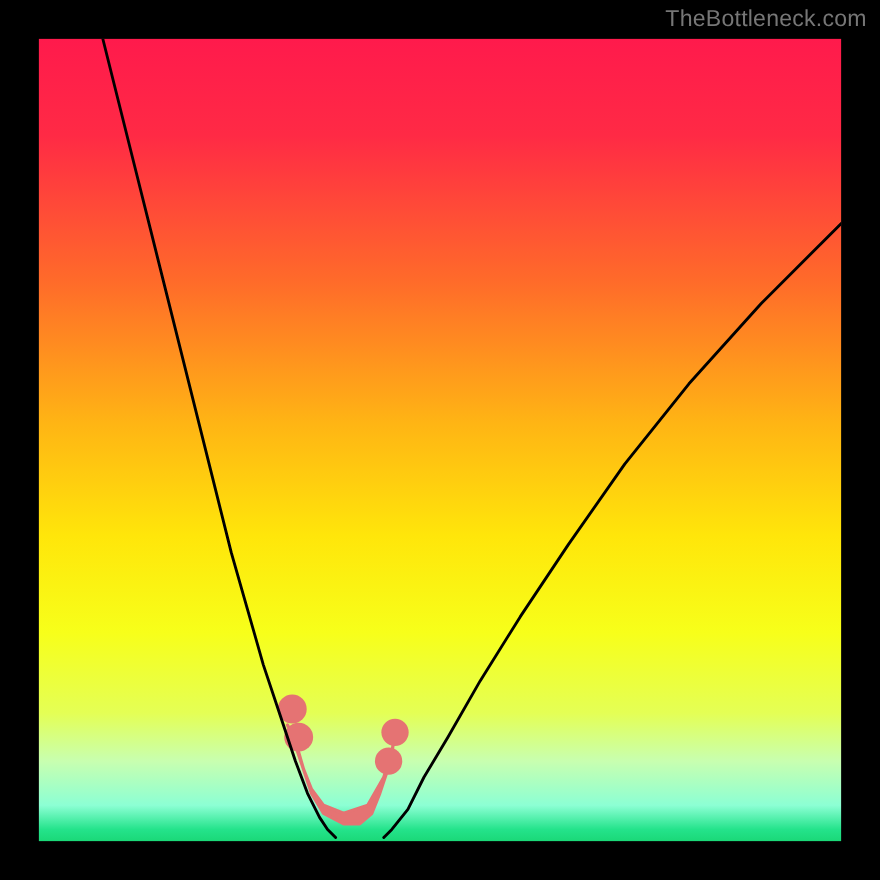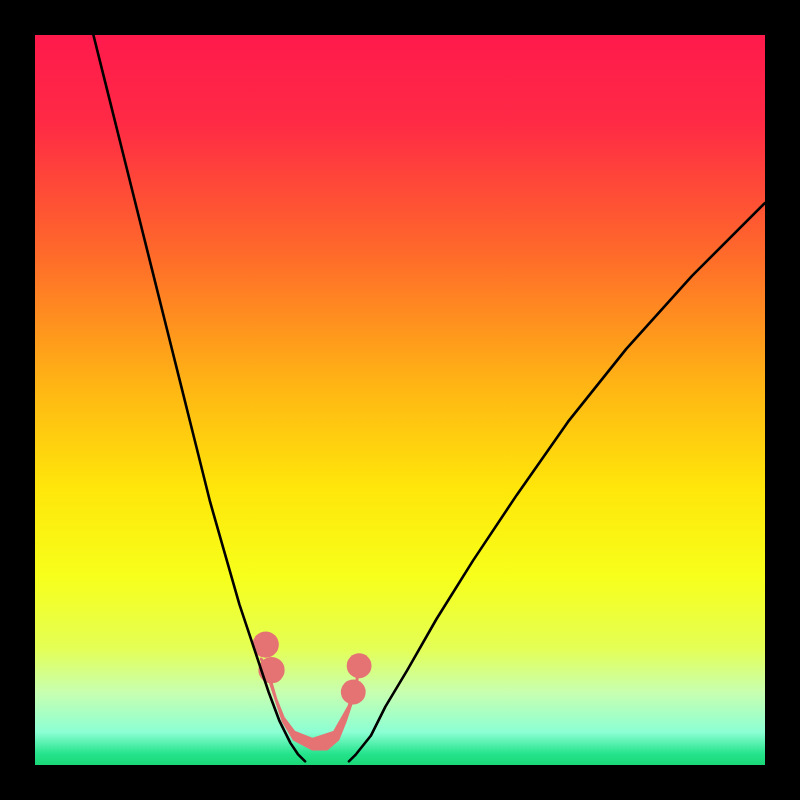--- a/index.html
+++ b/index.html
@@ -47,20 +47,21 @@
     font-size: 21px;
     letter-spacing: 0.2px;
     font-weight: 500;
   }
 </style>
 </head>
 <body>
 
 <div class="frame">
 
+  <div class="watermark">TheBottleneck.com</div>
 
   <div class="plot-area">
 
     <svg class="gradient" width="730" height="730" viewBox="0 0 730 730" preserveAspectRatio="none">
       <defs>
         <linearGradient id="bg-grad" x1="0" y1="0" x2="0" y2="1">
             <stop offset="0%" stop-color="#ff1a4c"></stop>
             <stop offset="12%" stop-color="#ff2a45"></stop>
             <stop offset="30%" stop-color="#ff6a2a"></stop>
             <stop offset="48%" stop-color="#ffb514"></stop>

